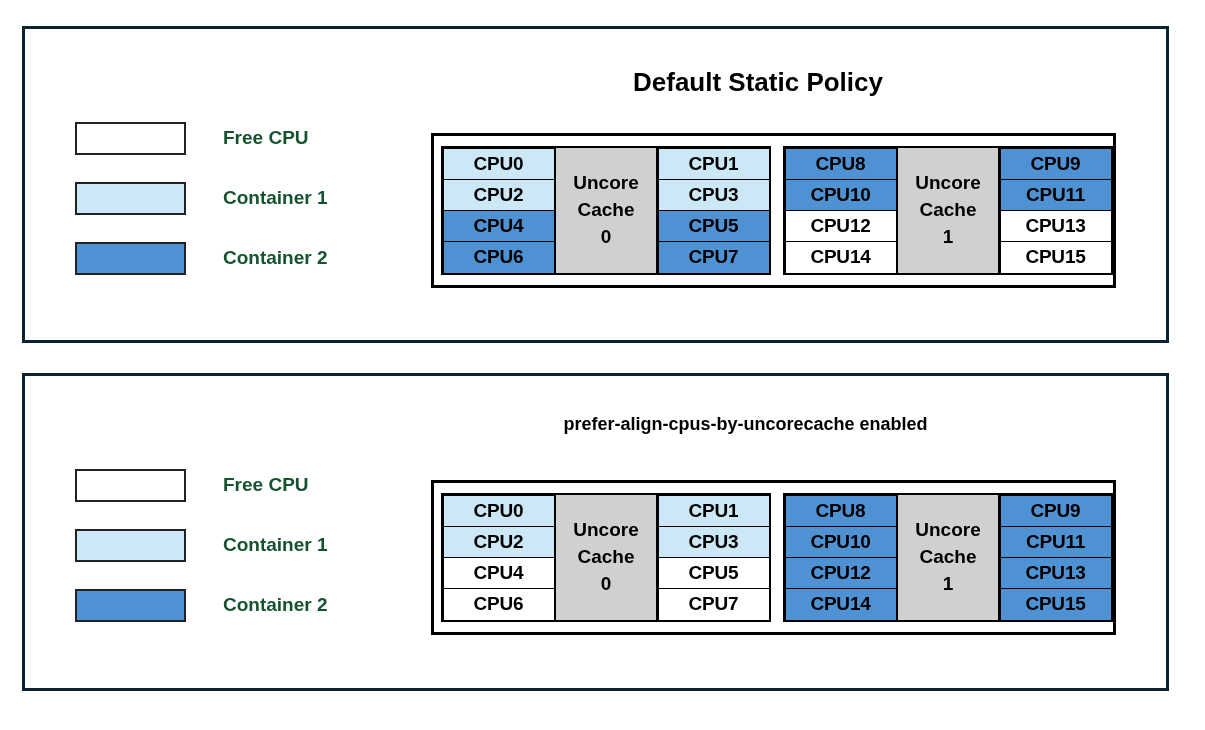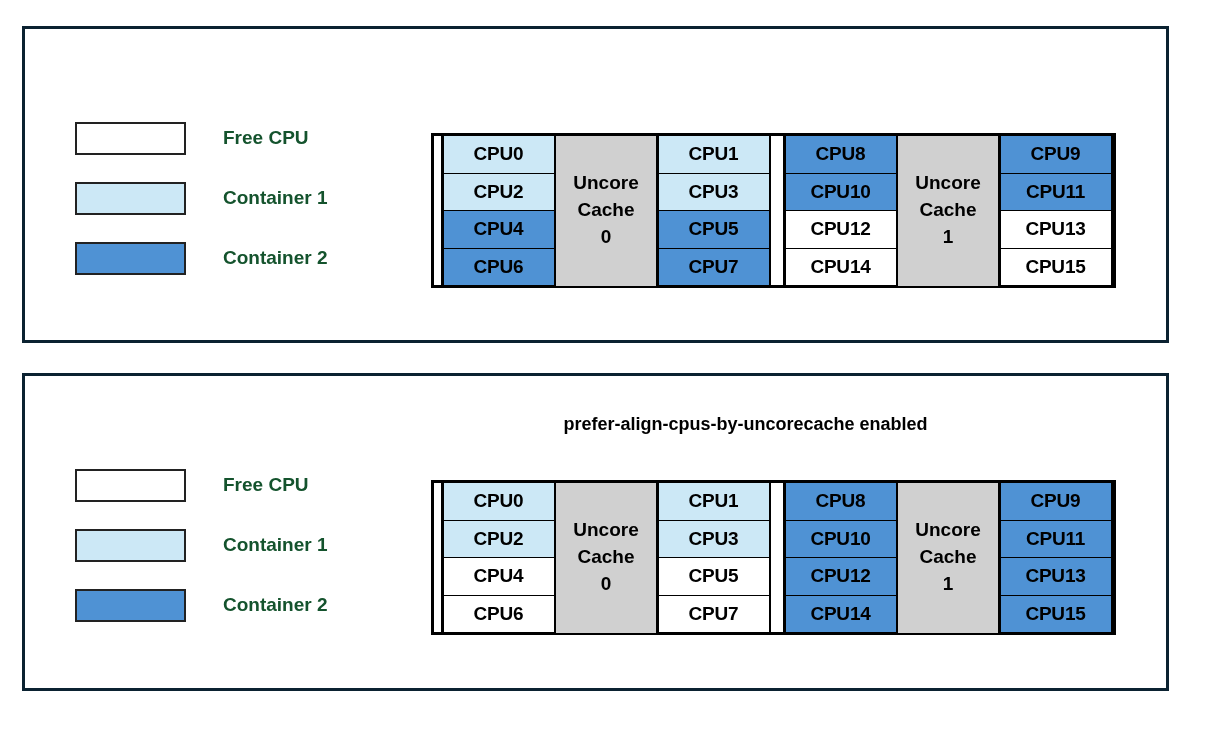--- a/index.html
+++ b/index.html
@@ -79,21 +79,21 @@
     align-items: center;
     padding: 6px 7px;
   }
   #panel-1 .cpu-grid { left: 406px; top: 104px; width: 685px; height: 155px; }
   #panel-2 .cpu-grid { left: 406px; top: 104px; width: 685px; height: 155px; }
 
   .cache-group {
     display: flex;
     box-sizing: border-box;
     border: 2px solid #000000;
-    height: 154px;
+    height: 129px;
     background: #ffffff;
   }
   .cache-group.first { margin-right: 12px; }
 
   .cpu-col {
     display: flex;
     flex-direction: column;
     width: 111px;
   }
   .cpu-cell {
@@ -127,20 +127,21 @@
   .cache-box span { display: block; }
 
   .sw-free      { background: #ffffff; }
   .sw-container1{ background: #cce8f6; }
   .sw-container2{ background: #4f92d4; }
 </style>
 </head>
 <body>
 
 <div class="panel" id="panel-1">
+  <div class="panel-title">Default Static Policy</div>
 
   <div class="legend">
     <div class="legend-row">
       <div class="legend-swatch sw-free"></div>
       <div class="legend-label">Free CPU</div>
     </div>
     <div class="legend-row">
       <div class="legend-swatch sw-container1"></div>
       <div class="legend-label">Container 1</div>
     </div>

